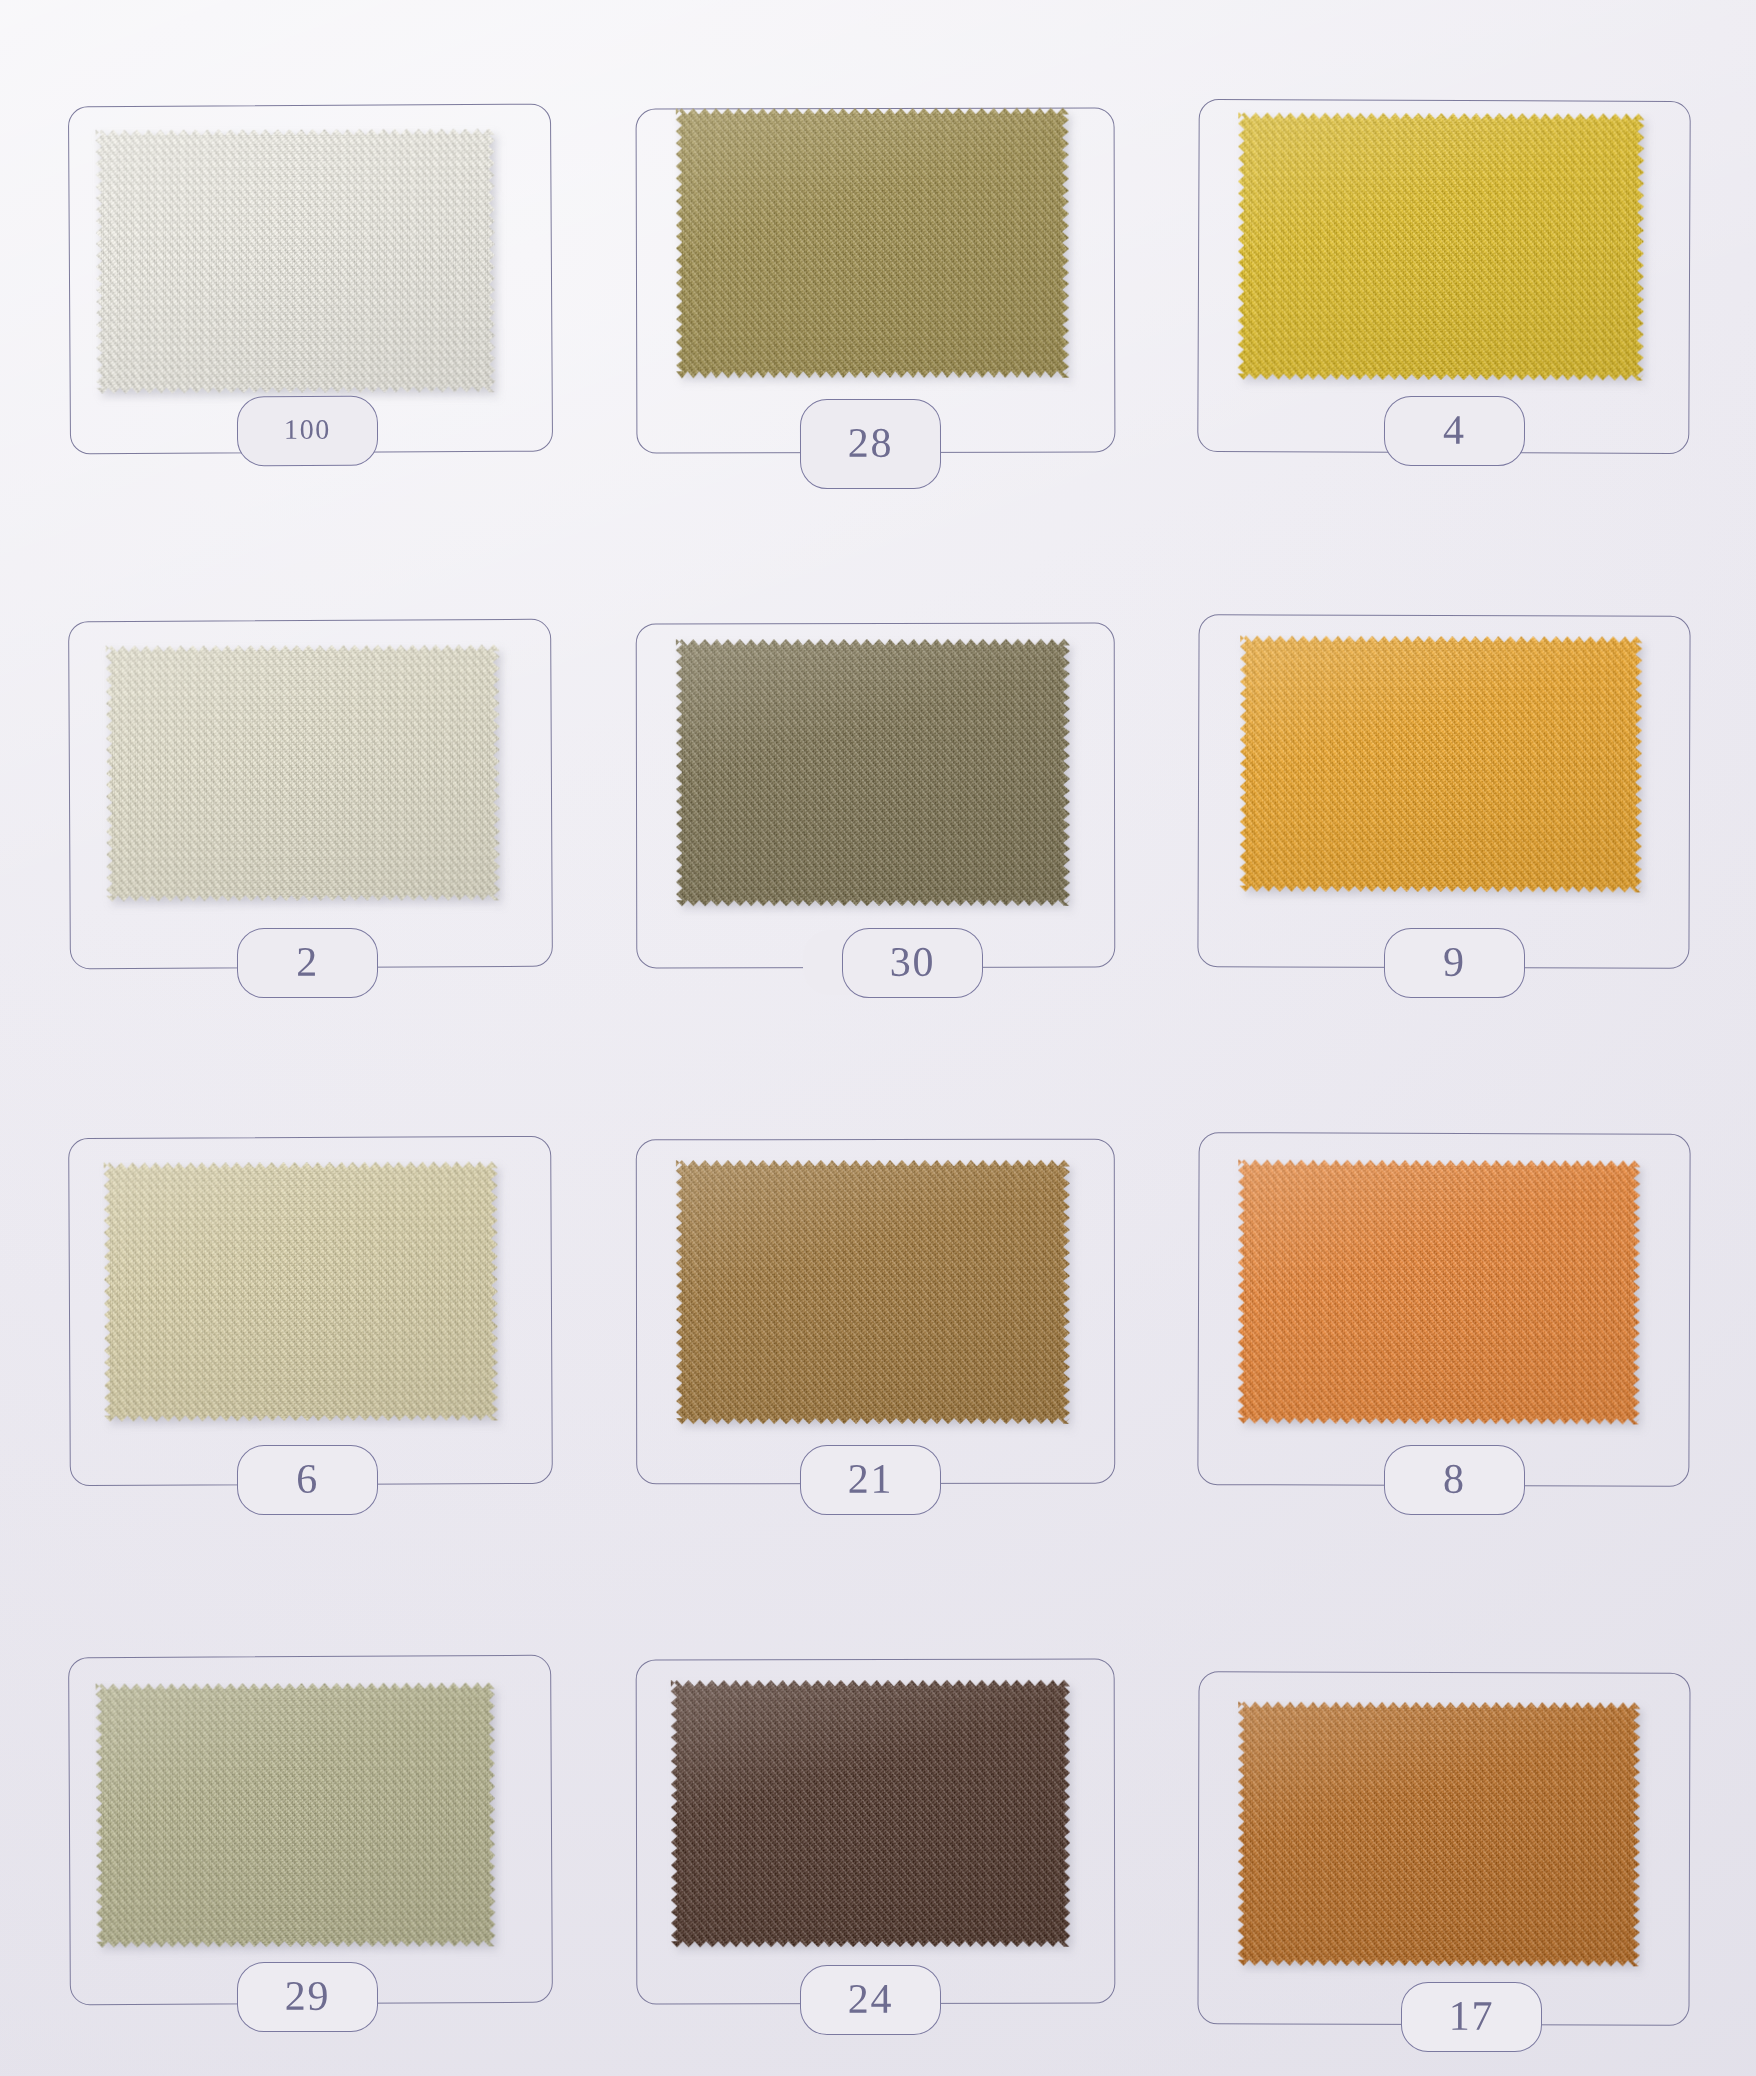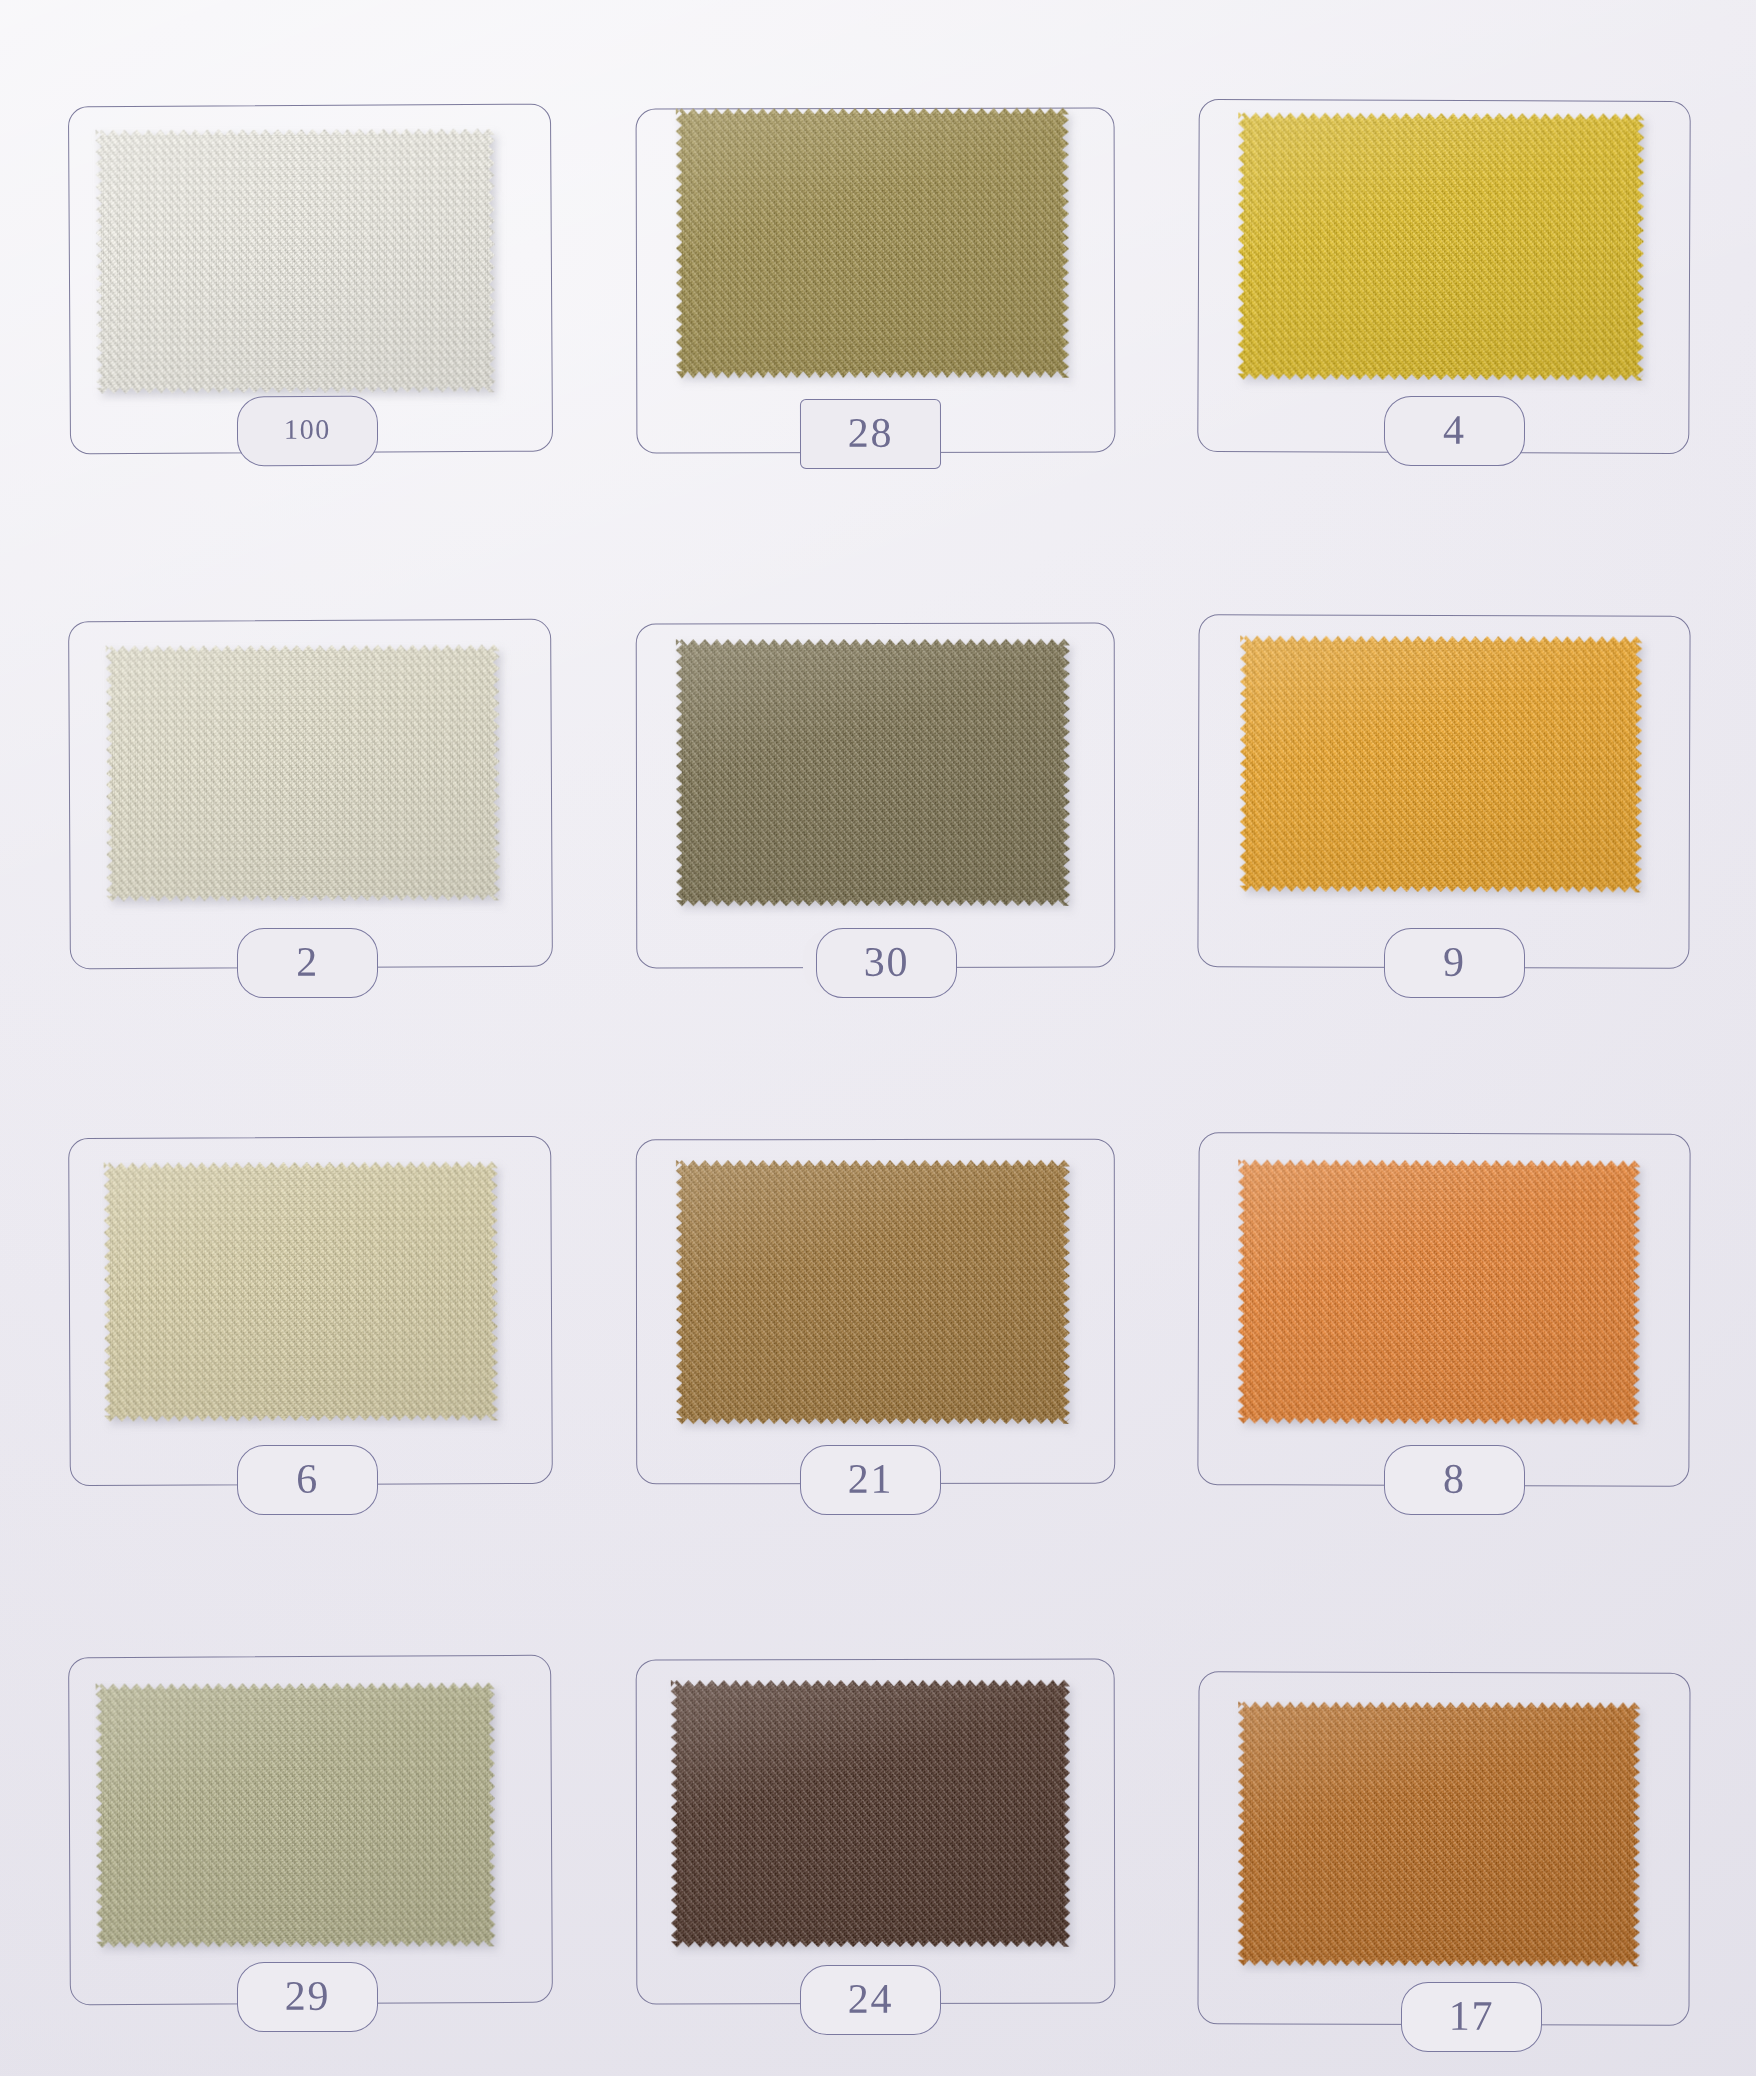--- a/index.html
+++ b/index.html
@@ -142,21 +142,21 @@
       <div class="swatch" style="clip-path: polygon(0px 6.4px, 5.8px 0px, 11.5px 6.4px, 17.3px 0px, 23px 6.4px, 29px 0px, 35px 6.4px, 40px 0px, 46px 6.4px, 52px 0px, 58px 6.4px, 63px 0px, 69px 6.4px, 75px 0px, 81px 6.4px, 87px 0px, 92px 6.4px, 98px 0px, 104px 6.4px, 110px 0px, 115px 6.4px, 121px 0px, 127px 6.4px, 133px 0px, 139px 6.4px, 144px 0px, 150px 6.4px, 156px 0px, 162px 6.4px, 167px 0px, 173px 6.4px, 179px 0px, 185px 6.4px, 190px 0px, 196px 6.4px, 202px 0px, 208px 6.4px, 214px 0px, 219px 6.4px, 225px 0px, 231px 6.4px, 237px 0px, 242px 6.4px, 248px 0px, 254px 6.4px, 260px 0px, 266px 6.4px, 271px 0px, 277px 6.4px, 283px 0px, 289px 6.4px, 294px 0px, 300px 6.4px, 306px 0px, 312px 6.4px, 318px 0px, 323px 6.4px, 329px 0px, 335px 6.4px, 341px 0px, 346px 6.4px, 352px 0px, 358px 6.4px, 364px 0px, 369px 6.4px, 375px 0px, 381px 6.4px, 387px 0px, 393px 6.4px, 386px 6.4px, 393px 12.3px, 386px 18px, 393px 24px, 386px 30px, 393px 36px, 386px 42px, 393px 47px, 386px 53px, 393px 59px, 386px 65px, 393px 71px, 386px 77px, 393px 83px, 386px 88px, 393px 94px, 386px 100px, 393px 106px, 386px 112px, 393px 118px, 386px 124px, 393px 130px, 386px 135px, 393px 141px, 386px 147px, 393px 153px, 386px 159px, 393px 165px, 386px 171px, 393px 176px, 386px 182px, 393px 188px, 386px 194px, 393px 200px, 386px 206px, 393px 212px, 386px 217px, 393px 223px, 386px 229px, 393px 235px, 386px 241px, 393px 247px, 386px 253px, 393px 259px, 386px 264px, 393px 270px, 386px 270px, 393px 263px, 387px 270px, 381px 263px, 375px 270px, 369px 263px, 364px 270px, 358px 263px, 352px 270px, 346px 263px, 341px 270px, 335px 263px, 329px 270px, 323px 263px, 318px 270px, 312px 263px, 306px 270px, 300px 263px, 294px 270px, 289px 263px, 283px 270px, 277px 263px, 271px 270px, 266px 263px, 260px 270px, 254px 263px, 248px 270px, 242px 263px, 237px 270px, 231px 263px, 225px 270px, 219px 263px, 214px 270px, 208px 263px, 202px 270px, 196px 263px, 190px 270px, 185px 263px, 179px 270px, 173px 263px, 167px 270px, 162px 263px, 156px 270px, 150px 263px, 144px 270px, 139px 263px, 133px 270px, 127px 263px, 121px 270px, 115px 263px, 110px 270px, 104px 263px, 98px 270px, 92px 263px, 87px 270px, 81px 263px, 75px 270px, 69px 263px, 63px 270px, 58px 263px, 52px 270px, 46px 263px, 40px 270px, 35px 263px, 29px 270px, 23px 263px, 17.3px 270px, 11.5px 263px, 5.8px 270px, 0px 263px, 6.4px 263px, 0px 257px, 6.4px 252px, 0px 246px, 6.4px 240px, 0px 234px, 6.4px 228px, 0px 222px, 6.4px 216px, 0px 211px, 6.4px 205px, 0px 199px, 6.4px 193px, 0px 187px, 6.4px 181px, 0px 175px, 6.4px 169px, 0px 164px, 6.4px 158px, 0px 152px, 6.4px 146px, 0px 140px, 6.4px 134px, 0px 128px, 6.4px 123px, 0px 117px, 6.4px 111px, 0px 105px, 6.4px 99px, 0px 93px, 6.4px 87px, 0px 82px, 6.4px 76px, 0px 70px, 6.4px 64px, 0px 58px, 6.4px 52px, 0px 46px, 6.4px 40px, 0px 35px, 6.4px 29px, 0px 23px, 6.4px 17px, 0px 11.2px, 6.4px 5.4px, 0px -0.5px); mask: none;">
         <div class="swatch-body" style="background: rgb(154, 136, 64);"></div>
         <div class="weave rib"></div>
         <div class="weave rib2"></div>
         <div class="weave warp"></div>
         <div class="creases"></div>
         <div class="sheen"></div>
       </div>
     </div>
     <div class="pill-notch" style="left: 803px; top: 401px; width: 134px; height: 65px; border-radius: 27px;"></div>
-    <div class="pill" style="left: 800px; top: 399px; width: 141px; height: 70px; transform: rotate(-0.075deg); border-radius: 6px;">
+    <div class="pill" style="left: 800px; top: 399px; width: 141px; height: 90px; transform: rotate(-0.075deg);">
       <span class="pill-num" style="font-size: 42px;">28</span>
     </div>
     <div class="card" style="left: 1198px; top: 100px; width: 492px; height: 353px; transform: rotate(0.25deg);">
       <div class="frame"></div>
     </div>
     <div class="swatch-wrap" title="13 golden yellow" style="left: 1238px; top: 113px; width: 406px; height: 267px; transform: rotate(0.15deg);">
       <div class="swatch" style="clip-path: polygon(0px 6.4px, 5.8px 0px, 11.6px 6.4px, 17.4px 0px, 23px 6.4px, 29px 0px, 35px 6.4px, 41px 0px, 46px 6.4px, 52px 0px, 58px 6.4px, 64px 0px, 70px 6.4px, 75px 0px, 81px 6.4px, 87px 0px, 93px 6.4px, 99px 0px, 104px 6.4px, 110px 0px, 116px 6.4px, 122px 0px, 128px 6.4px, 133px 0px, 139px 6.4px, 145px 0px, 151px 6.4px, 157px 0px, 162px 6.4px, 168px 0px, 174px 6.4px, 180px 0px, 186px 6.4px, 191px 0px, 197px 6.4px, 203px 0px, 209px 6.4px, 215px 0px, 220px 6.4px, 226px 0px, 232px 6.4px, 238px 0px, 243px 6.4px, 249px 0px, 255px 6.4px, 261px 0px, 267px 6.4px, 273px 0px, 278px 6.4px, 284px 0px, 290px 6.4px, 296px 0px, 302px 6.4px, 307px 0px, 313px 6.4px, 319px 0px, 325px 6.4px, 330px 0px, 336px 6.4px, 342px 0px, 348px 6.4px, 354px 0px, 359px 6.4px, 365px 0px, 371px 6.4px, 377px 0px, 383px 6.4px, 388px 0px, 394px 6.4px, 400px 0px, 406px 6.4px, 399px 6.4px, 406px 12.2px, 399px 18px, 406px 24px, 399px 30px, 406px 35px, 399px 41px, 406px 47px, 399px 53px, 406px 59px, 399px 64px, 406px 70px, 399px 76px, 406px 82px, 399px 88px, 406px 93px, 399px 99px, 406px 105px, 399px 111px, 406px 117px, 399px 122px, 406px 128px, 399px 134px, 406px 140px, 399px 146px, 406px 152px, 399px 157px, 406px 163px, 399px 169px, 406px 175px, 399px 181px, 406px 186px, 399px 192px, 406px 198px, 399px 204px, 406px 210px, 399px 215px, 406px 221px, 399px 227px, 406px 233px, 399px 239px, 406px 244px, 399px 250px, 406px 256px, 399px 262px, 406px 268px, 399px 267px, 406px 261px, 400px 267px, 394px 261px, 388px 267px, 383px 261px, 377px 267px, 371px 261px, 365px 267px, 359px 261px, 354px 267px, 348px 261px, 342px 267px, 336px 261px, 330px 267px, 325px 261px, 319px 267px, 313px 261px, 307px 267px, 302px 261px, 296px 267px, 290px 261px, 284px 267px, 278px 261px, 273px 267px, 267px 261px, 261px 267px, 255px 261px, 249px 267px, 243px 261px, 238px 267px, 232px 261px, 226px 267px, 220px 261px, 215px 267px, 209px 261px, 203px 267px, 197px 261px, 191px 267px, 186px 261px, 180px 267px, 174px 261px, 168px 267px, 162px 261px, 157px 267px, 151px 261px, 145px 267px, 139px 261px, 133px 267px, 128px 261px, 122px 267px, 116px 261px, 110px 267px, 104px 261px, 99px 267px, 93px 261px, 87px 267px, 81px 261px, 75px 267px, 70px 261px, 64px 267px, 58px 261px, 52px 267px, 46px 261px, 41px 267px, 35px 261px, 29px 267px, 23px 261px, 17.4px 267px, 11.6px 261px, 5.8px 267px, 0px 261px, 6.4px 261px, 0px 255px, 6.4px 249px, 0px 243px, 6.4px 237px, 0px 232px, 6.4px 226px, 0px 220px, 6.4px 214px, 0px 208px, 6.4px 203px, 0px 197px, 6.4px 191px, 0px 185px, 6.4px 179px, 0px 173px, 6.4px 168px, 0px 162px, 6.4px 156px, 0px 150px, 6.4px 145px, 0px 139px, 6.4px 133px, 0px 127px, 6.4px 121px, 0px 115px, 6.4px 110px, 0px 104px, 6.4px 98px, 0px 92px, 6.4px 86px, 0px 81px, 6.4px 75px, 0px 69px, 6.4px 63px, 0px 57px, 6.4px 52px, 0px 46px, 6.4px 40px, 0px 34px, 6.4px 28.5px, 0px 22.6px, 6.4px 17px, 0px 11px, 6.4px 5.2px, 0px -0.6px); mask: none;">
         <div class="swatch-body" style="background: rgb(226, 188, 20);"></div>
         <div class="weave rib"></div>
         <div class="weave rib2"></div>
@@ -193,21 +193,21 @@
       <div class="swatch" style="clip-path: polygon(0px 6.4px, 5.8px 0px, 11.6px 6.4px, 17.4px 0px, 23px 6.4px, 29px 0px, 35px 6.4px, 41px 0px, 46px 6.4px, 52px 0px, 58px 6.4px, 64px 0px, 70px 6.4px, 75px 0px, 81px 6.4px, 87px 0px, 93px 6.4px, 98px 0px, 104px 6.4px, 110px 0px, 116px 6.4px, 122px 0px, 127px 6.4px, 133px 0px, 139px 6.4px, 145px 0px, 151px 6.4px, 156px 0px, 162px 6.4px, 168px 0px, 174px 6.4px, 180px 0px, 185px 6.4px, 191px 0px, 197px 6.4px, 203px 0px, 209px 6.4px, 214px 0px, 220px 6.4px, 226px 0px, 232px 6.4px, 238px 0px, 243px 6.4px, 249px 0px, 255px 6.4px, 261px 0px, 266px 6.4px, 272px 0px, 278px 6.4px, 284px 0px, 290px 6.4px, 295px 0px, 301px 6.4px, 307px 0px, 313px 6.4px, 319px 0px, 324px 6.4px, 330px 0px, 336px 6.4px, 342px 0px, 348px 6.4px, 353px 0px, 359px 6.4px, 365px 0px, 371px 6.4px, 376px 0px, 382px 6.4px, 388px 0px, 394px 6.4px, 387px 6.4px, 394px 12.2px, 387px 18px, 394px 24px, 387px 30px, 394px 35px, 387px 41px, 394px 47px, 387px 53px, 394px 59px, 387px 64px, 394px 70px, 387px 76px, 394px 82px, 387px 88px, 394px 93px, 387px 99px, 394px 105px, 387px 111px, 394px 117px, 387px 122px, 394px 128px, 387px 134px, 394px 140px, 387px 146px, 394px 152px, 387px 157px, 394px 163px, 387px 169px, 394px 175px, 387px 181px, 394px 186px, 387px 192px, 394px 198px, 387px 204px, 394px 210px, 387px 215px, 394px 221px, 387px 227px, 394px 233px, 387px 239px, 394px 244px, 387px 250px, 394px 256px, 387px 262px, 394px 268px, 387px 267px, 394px 261px, 388px 267px, 382px 261px, 376px 267px, 371px 261px, 365px 267px, 359px 261px, 353px 267px, 348px 261px, 342px 267px, 336px 261px, 330px 267px, 324px 261px, 319px 267px, 313px 261px, 307px 267px, 301px 261px, 295px 267px, 290px 261px, 284px 267px, 278px 261px, 272px 267px, 266px 261px, 261px 267px, 255px 261px, 249px 267px, 243px 261px, 238px 267px, 232px 261px, 226px 267px, 220px 261px, 214px 267px, 209px 261px, 203px 267px, 197px 261px, 191px 267px, 185px 261px, 180px 267px, 174px 261px, 168px 267px, 162px 261px, 156px 267px, 151px 261px, 145px 267px, 139px 261px, 133px 267px, 127px 261px, 122px 267px, 116px 261px, 110px 267px, 104px 261px, 98px 267px, 93px 261px, 87px 267px, 81px 261px, 75px 267px, 70px 261px, 64px 267px, 58px 261px, 52px 267px, 46px 261px, 41px 267px, 35px 261px, 29px 267px, 23px 261px, 17.4px 267px, 11.6px 261px, 5.8px 267px, 0px 261px, 6.4px 261px, 0px 255px, 6.4px 249px, 0px 243px, 6.4px 237px, 0px 232px, 6.4px 226px, 0px 220px, 6.4px 214px, 0px 208px, 6.4px 203px, 0px 197px, 6.4px 191px, 0px 185px, 6.4px 179px, 0px 173px, 6.4px 168px, 0px 162px, 6.4px 156px, 0px 150px, 6.4px 145px, 0px 139px, 6.4px 133px, 0px 127px, 6.4px 121px, 0px 115px, 6.4px 110px, 0px 104px, 6.4px 98px, 0px 92px, 6.4px 86px, 0px 81px, 6.4px 75px, 0px 69px, 6.4px 63px, 0px 57px, 6.4px 52px, 0px 46px, 6.4px 40px, 0px 34px, 6.4px 28.5px, 0px 22.6px, 6.4px 17px, 0px 11px, 6.4px 5.2px, 0px -0.6px); mask: none;">
         <div class="swatch-body" style="background: rgb(116, 105, 68);"></div>
         <div class="weave rib"></div>
         <div class="weave rib2"></div>
         <div class="weave warp"></div>
         <div class="creases"></div>
         <div class="sheen"></div>
       </div>
     </div>
     <div class="pill-notch" style="left: 803px; top: 930px; width: 134px; height: 65px; border-radius: 27px;"></div>
-    <div class="pill" style="left: 816px; top: 928px; width: 141px; height: 70px; transform: rotate(-0.05deg);">
+    <div class="pill" style="left: 842px; top: 928px; width: 141px; height: 70px; transform: rotate(-0.05deg);">
       <span class="pill-num" style="font-size: 42px;">30</span>
     </div>
     <div class="card" style="left: 1198px; top: 615px; width: 492px; height: 353px; transform: rotate(0.2deg);">
       <div class="frame"></div>
     </div>
     <div class="swatch-wrap" title="9 amber orange" style="left: 1240px; top: 636px; width: 402px; height: 256px; transform: rotate(0.12deg);">
       <div class="swatch" style="clip-path: polygon(0px 6.4px, 5.8px 0px, 11.5px 6.4px, 17px 0px, 23px 6.4px, 29px 0px, 34px 6.4px, 40px 0px, 46px 6.4px, 52px 0px, 57px 6.4px, 63px 0px, 69px 6.4px, 75px 0px, 80px 6.4px, 86px 0px, 92px 6.4px, 98px 0px, 103px 6.4px, 109px 0px, 115px 6.4px, 121px 0px, 126px 6.4px, 132px 0px, 138px 6.4px, 144px 0px, 149px 6.4px, 155px 0px, 161px 6.4px, 167px 0px, 172px 6.4px, 178px 0px, 184px 6.4px, 189px 0px, 195px 6.4px, 201px 0px, 207px 6.4px, 212px 0px, 218px 6.4px, 224px 0px, 230px 6.4px, 235px 0px, 241px 6.4px, 247px 0px, 253px 6.4px, 258px 0px, 264px 6.4px, 270px 0px, 276px 6.4px, 281px 0px, 287px 6.4px, 293px 0px, 299px 6.4px, 304px 0px, 310px 6.4px, 316px 0px, 322px 6.4px, 327px 0px, 333px 6.4px, 339px 0px, 344px 6.4px, 350px 0px, 356px 6.4px, 362px 0px, 367px 6.4px, 373px 0px, 379px 6.4px, 385px 0px, 390px 6.4px, 396px 0px, 402px 6.4px, 395px 6.4px, 402px 12.2px, 395px 18px, 402px 24px, 395px 30px, 402px 35px, 395px 41px, 402px 47px, 395px 53px, 402px 59px, 395px 65px, 402px 70px, 395px 76px, 402px 82px, 395px 88px, 402px 94px, 395px 100px, 402px 105px, 395px 111px, 402px 117px, 395px 123px, 402px 129px, 395px 135px, 402px 140px, 395px 146px, 402px 152px, 395px 158px, 402px 164px, 395px 169px, 402px 175px, 395px 181px, 402px 187px, 395px 193px, 402px 199px, 395px 204px, 402px 210px, 395px 216px, 402px 222px, 395px 228px, 402px 233px, 395px 239px, 402px 245px, 395px 251px, 402px 257px, 395px 256px, 402px 250px, 396px 256px, 390px 250px, 385px 256px, 379px 250px, 373px 256px, 367px 250px, 362px 256px, 356px 250px, 350px 256px, 344px 250px, 339px 256px, 333px 250px, 327px 256px, 322px 250px, 316px 256px, 310px 250px, 304px 256px, 299px 250px, 293px 256px, 287px 250px, 281px 256px, 276px 250px, 270px 256px, 264px 250px, 258px 256px, 253px 250px, 247px 256px, 241px 250px, 235px 256px, 230px 250px, 224px 256px, 218px 250px, 212px 256px, 207px 250px, 201px 256px, 195px 250px, 189px 256px, 184px 250px, 178px 256px, 172px 250px, 167px 256px, 161px 250px, 155px 256px, 149px 250px, 144px 256px, 138px 250px, 132px 256px, 126px 250px, 121px 256px, 115px 250px, 109px 256px, 103px 250px, 98px 256px, 92px 250px, 86px 256px, 80px 250px, 75px 256px, 69px 250px, 63px 256px, 57px 250px, 52px 256px, 46px 250px, 40px 256px, 34px 250px, 29px 256px, 23px 250px, 17px 256px, 11.5px 250px, 5.8px 256px, 0px 250px, 6.4px 250px, 0px 244px, 6.4px 238px, 0px 232px, 6.4px 227px, 0px 221px, 6.4px 215px, 0px 209px, 6.4px 203px, 0px 197px, 6.4px 192px, 0px 186px, 6.4px 180px, 0px 174px, 6.4px 168px, 0px 162px, 6.4px 157px, 0px 151px, 6.4px 145px, 0px 139px, 6.4px 133px, 0px 128px, 6.4px 122px, 0px 116px, 6.4px 110px, 0px 104px, 6.4px 98px, 0px 93px, 6.4px 87px, 0px 81px, 6.4px 75px, 0px 69px, 6.4px 63px, 0px 58px, 6.4px 52px, 0px 46px, 6.4px 40px, 0px 34px, 6.4px 28.5px, 0px 23px, 6.4px 17px, 0px 11px, 6.4px 5.2px, 0px -0.6px); mask: none;">
         <div class="swatch-body" style="background: rgb(240, 160, 21);"></div>
         <div class="weave rib"></div>
         <div class="weave rib2"></div>

